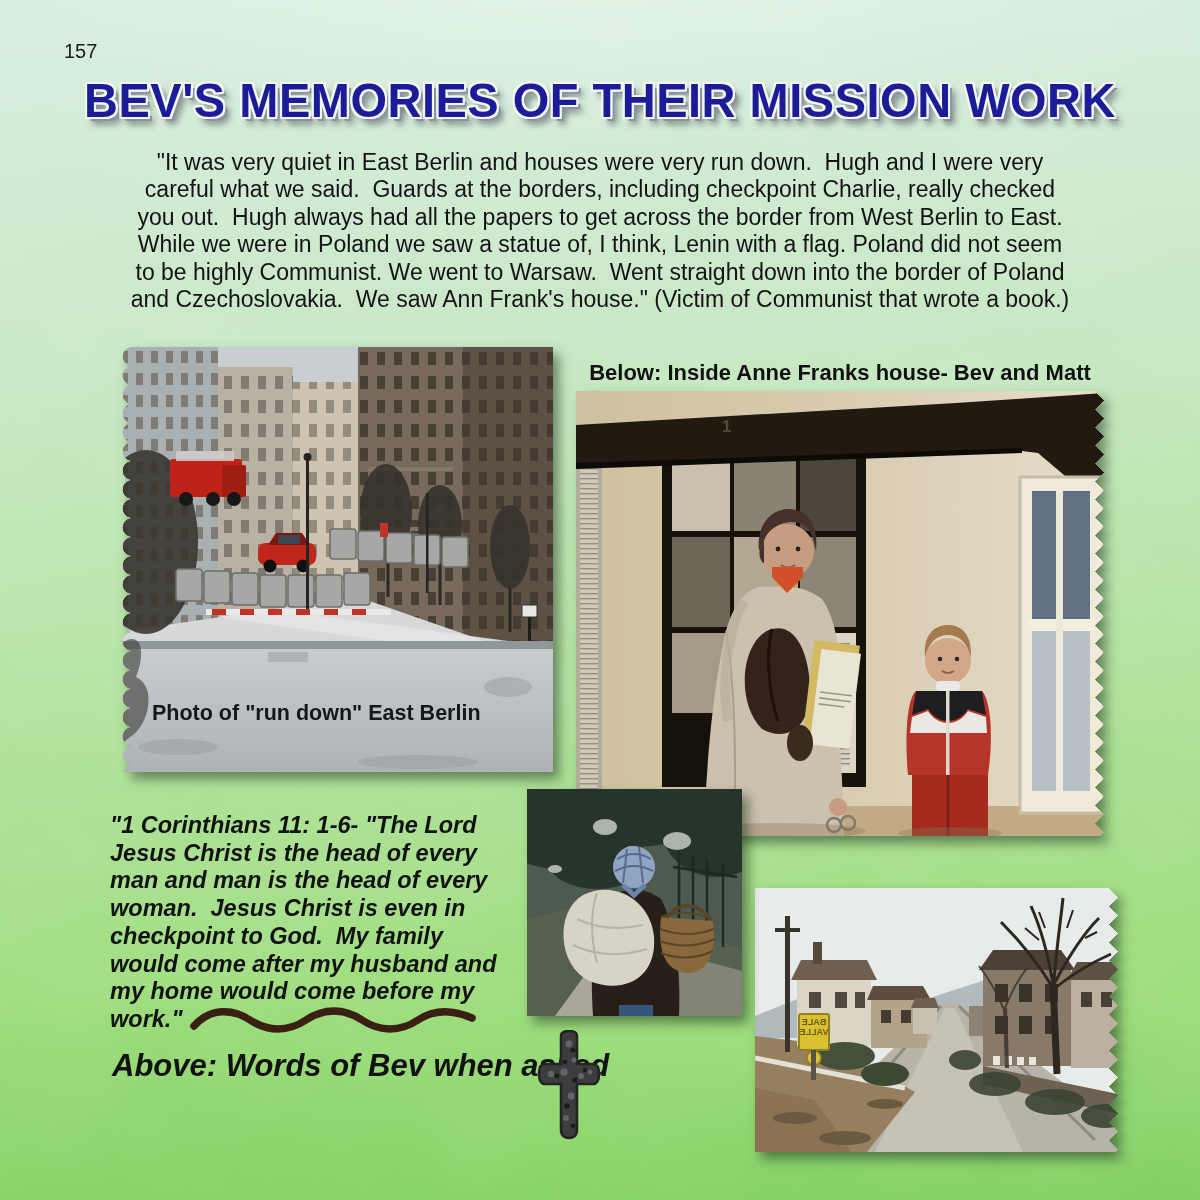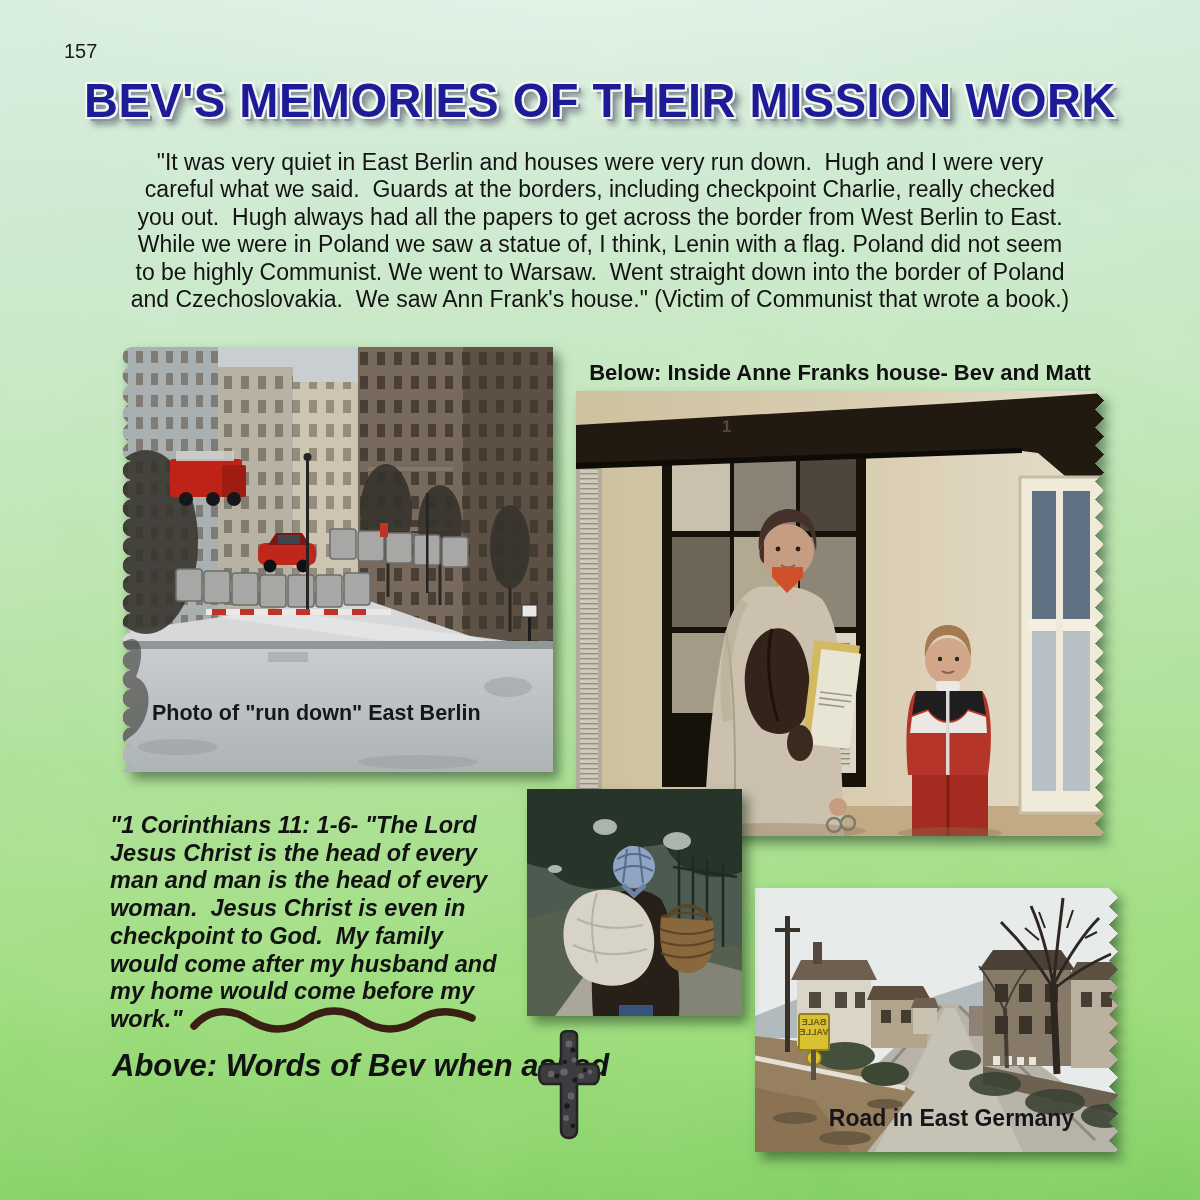--- a/index.html
+++ b/index.html
@@ -416,21 +416,20 @@
         <ellipse cx="130" cy="186" rx="24" ry="12" fill="#3c4834"></ellipse>
         <rect x="44" y="126" width="30" height="36" rx="2" fill="#d9c132" stroke="#93801e" stroke-width="2"></rect>
         <circle cx="59" cy="170" r="7" fill="#d9c132" stroke="#93801e" stroke-width="1.5"></circle>
         <rect x="56" y="162" width="5" height="30" fill="#5a5244"></rect>
       </svg>
     </div>
     <div class="sign-text">
       <div class="ln">BALE</div>
       <div class="ln">VALLE</div>
     </div>
-    <div class="road-cap ln">Road in East Germany</div>
   </div>
 
   <div class="abs z2 quote">
     <div class="ln">"1 Corinthians 11: 1-6- "The Lord</div>
     <div class="ln">Jesus Christ is the head of every</div>
     <div class="ln">man and man is the head of every</div>
     <div class="ln">woman.  Jesus Christ is even in</div>
     <div class="ln">checkpoint to God.  My family</div>
     <div class="ln">would come after my husband and</div>
     <div class="ln">my home would come before my</div>

